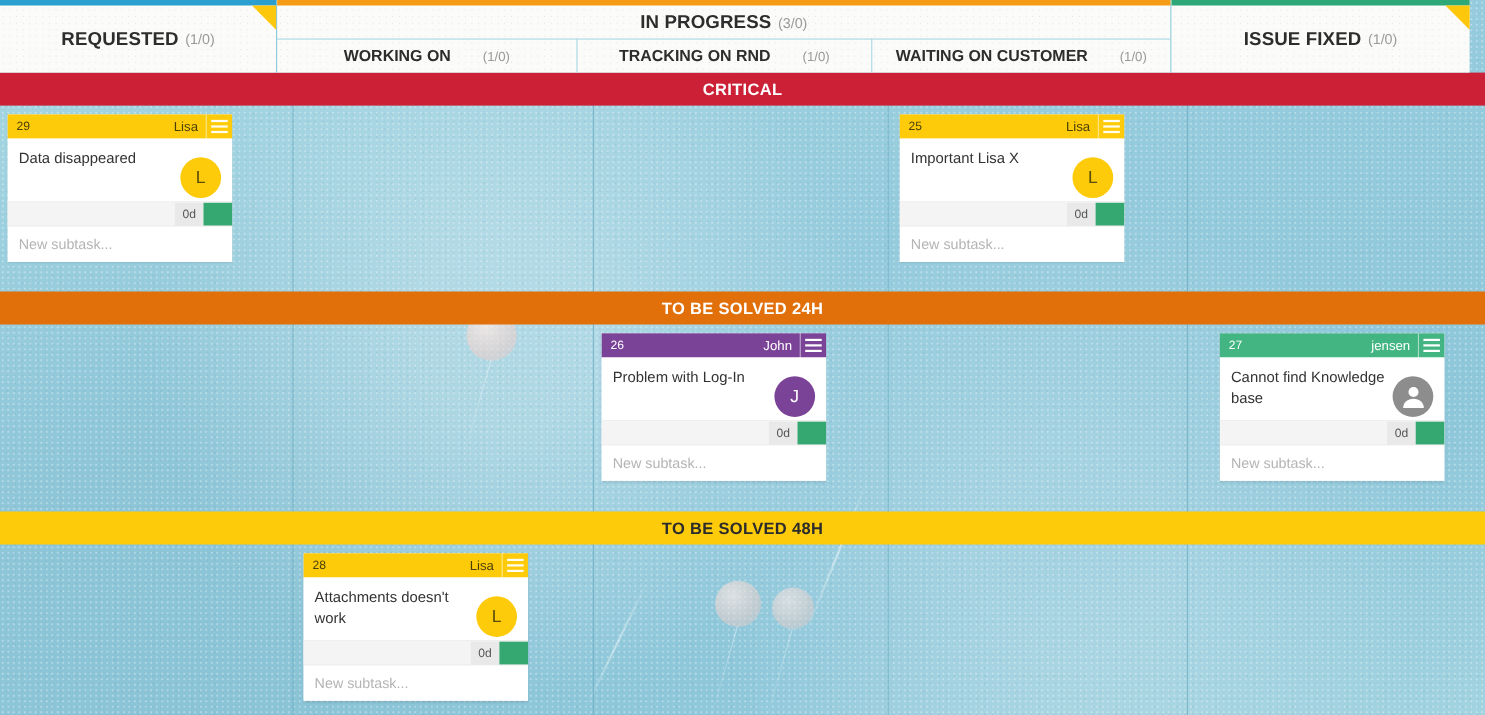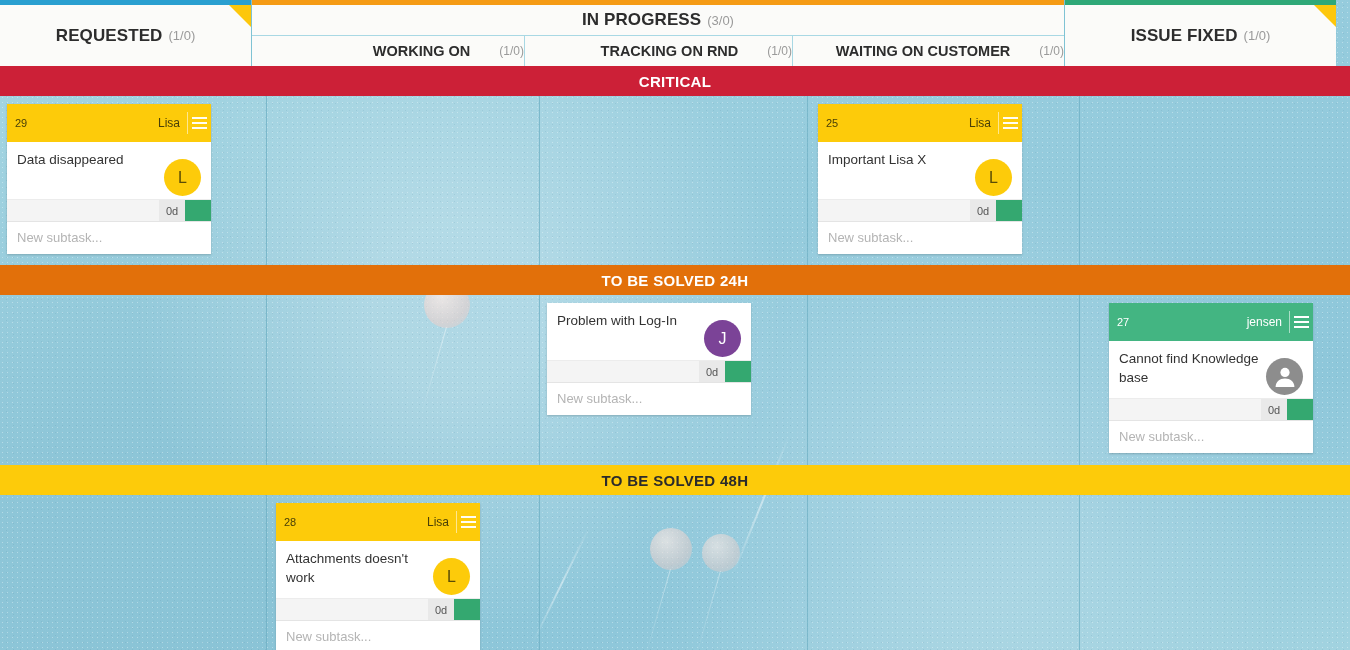--- a/index.html
+++ b/index.html
@@ -101,21 +101,21 @@
     font-size: 13px;
     color: #9a9a9a;
     margin-left: 6px;
     font-weight: normal;
   }
   .subrow { display: flex; flex: 0 0 31px; }
   .subcol {
     flex: 1 1 0;
     display: flex;
     align-items: center;
-    justify-content: flex-end;
+    justify-content: center;
     border-top: 1px solid #a8d8e4;
     border-right: 1px solid #a8d8e4;
     white-space: nowrap;
     gap: 24px;
   }
   .subcol:last-child { border-right: none; }
   .subcol .nm { font-size: 14.5px; font-weight: bold; color: #2d2d2d; }
   .subcol .ct { font-size: 12px; color: #9a9a9a; margin-left: 5px; }
 
   
@@ -151,21 +151,21 @@
   
   .card {
     position: absolute;
     width: 204px;
     background: #ffffff;
     box-shadow: 0 1px 2px rgba(0,0,0,.18);
     z-index: 4;
     font-size: 13px;
   }
   .card-head {
-    height: 38px;
+    height: 22px;
     display: flex;
     align-items: center;
     padding: 0 0 0 8px;
     color: #ffffff;
   }
   .card-head.y { background: #fdcb0a; color: #4a4008; }
   .card-head.p { background: #7b4397; color: #ffffff; }
   .card-head.g { background: #43b582; color: #ffffff; }
   .card-id { font-size: 11px; font-weight: normal; }
   .card-assignee { margin-left: auto; font-size: 12px; padding-right: 7px; }
@@ -343,20 +343,29 @@
     </div>
     <div class="card-meter">
       <div class="meter-track"></div>
       <div class="meter-days">0d</div>
       <div class="meter-flag"></div>
     </div>
     <div class="card-subtask">New subtask...</div>
   </div>
 
   <div class="card" style="left:547px; top:303px;">
+    <div class="card-head p">
+      <span class="card-id">26</span>
+      <span class="card-assignee">John</span>
+      <span class="burger">
+          <i></i>
+          <i></i>
+          <i></i>
+        </span>
+    </div>
     <div class="card-body">
       <div class="card-title">Problem with Log-In</div>
       <div class="avatar p">
         <span>J</span>
       </div>
     </div>
     <div class="card-meter">
       <div class="meter-track"></div>
       <div class="meter-days">0d</div>
       <div class="meter-flag"></div>

